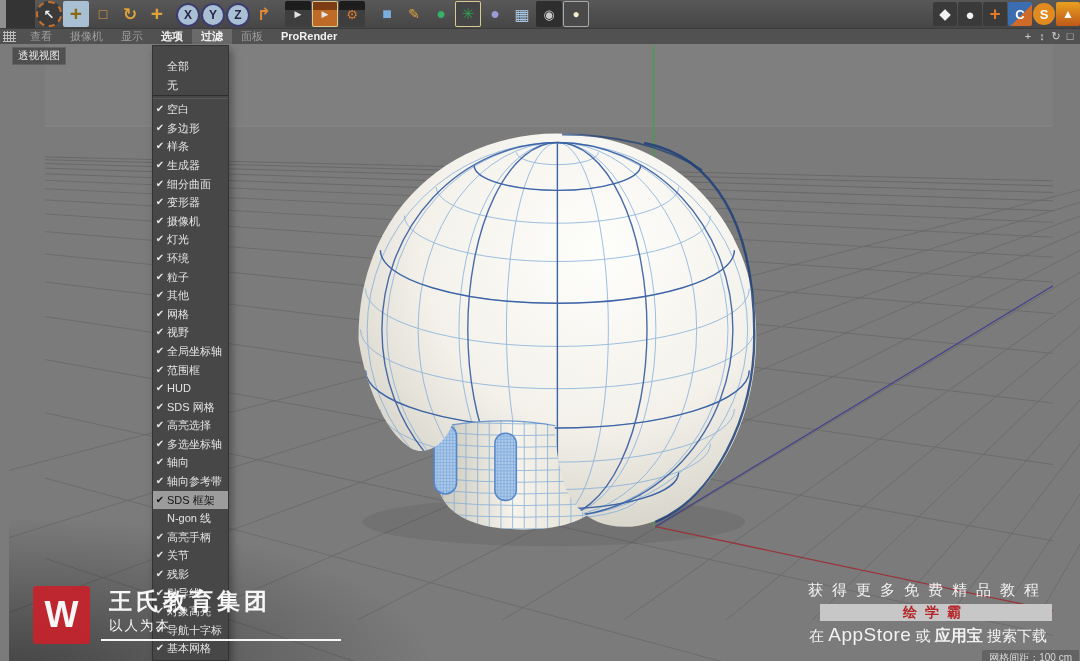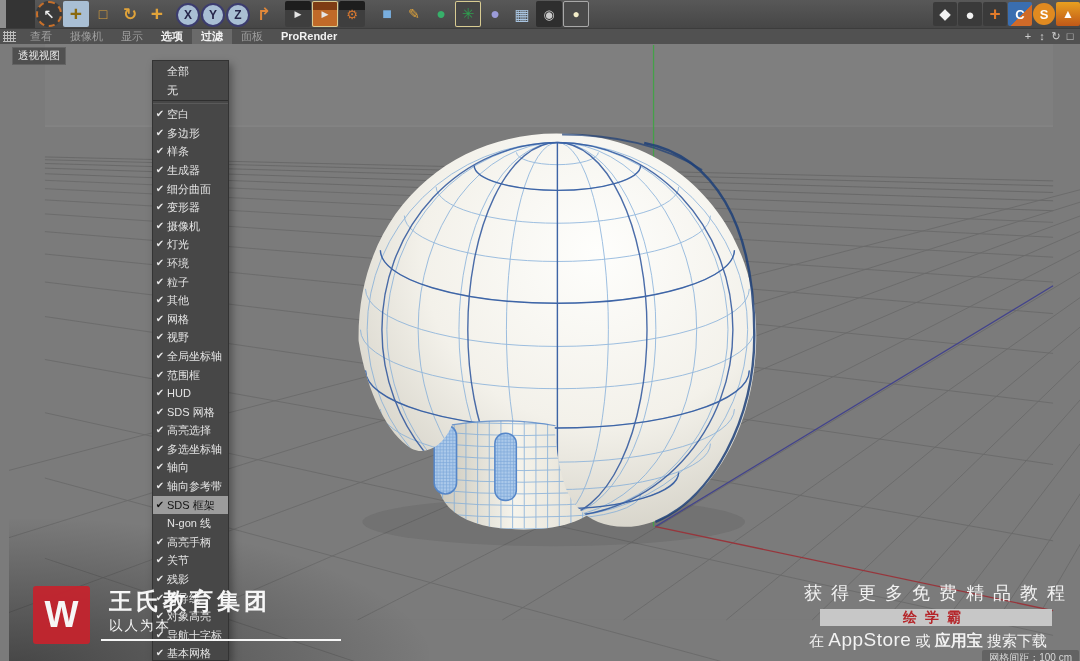--- a/index.html
+++ b/index.html
@@ -54,40 +54,40 @@
   #vp-svg{position:absolute;left:0;top:0;}
   #vp-label{position:absolute;left:3px;top:3px;background:rgba(35,35,35,.5);color:#e5e5e5;
             font-size:10.5px;padding:1px 5px;border:1px solid rgba(120,120,120,.5);}
   #vignette{position:absolute;left:0;bottom:0;width:420px;height:150px;pointer-events:none;
             background:radial-gradient(ellipse at 0% 100%,rgba(15,15,15,.5),rgba(0,0,0,0) 72%);}
   #grid-badge{position:absolute;right:10px;bottom:3px;background:#636363;color:#d8d8d8;
               font-size:10px;padding:1px 7px;border-radius:2px;}
   
   #filter-menu{position:absolute;left:152px;top:45px;bottom:0;width:77px;background:#474747;
                border:1px solid #333;box-sizing:border-box;box-shadow:3px 4px 8px rgba(0,0,0,.35);
-               padding-top:1px;z-index:3;margin-top:15px;}
+               padding-top:11px;z-index:3;}
   .fm-row{height:18.6px;line-height:18.6px;display:flex;font-size:11px;color:#e4e4e4;cursor:default;white-space:nowrap;}
   .fm-row .chk{width:14px;text-align:center;font-size:10px;flex:none;color:#e8e8e8;}
   .fm-row .lbl{flex:1;}
   .fm-row.hl{background:#9c9c9c;color:#141414;}
   .fm-row.hl .chk{color:#111;}
   .fm-sep{height:2px;border-top:1px solid #2e2e2e;border-bottom:1px solid #5a5a5a;margin:1px 0;}
   
   #watermark{position:absolute;left:33px;top:586px;display:flex;z-index:4;opacity:.95;}
   .wm-logo{width:57px;height:58px;background:#c4242e;border-radius:3px;display:flex;
            align-items:center;justify-content:center;color:#fff;font-size:36px;font-weight:900;flex:none;}
   .wm-text{margin-left:11px;width:240px;color:#fff;}
   .wm-row1{display:flex;align-items:baseline;white-space:nowrap;flex-direction:column;}
   .wm-company{font-size:23px;font-weight:bold;letter-spacing:4px;}
   .wm-slogan{font-size:13.5px;letter-spacing:2px;margin-left:8px;}
   .wm-line{height:2px;background:#fff;margin:4px 0 3px;}
   .wm-row2{font-size:16px;word-spacing:11px;white-space:nowrap;}
   
   #promo{position:absolute;left:804px;top:581px;width:248px;z-index:4;text-align:center;color:#f2f2f2;}
-  .pr-line1{font-size:18px;letter-spacing:9px;white-space:nowrap;}
+  .pr-line1{font-size:15px;letter-spacing:9px;white-space:nowrap;}
   .pr-bar{margin-top:4px;background:#c7c7c7;height:17px;display:flex;align-items:center;justify-content:center;margin-left:16px;}
   .pr-brand{color:#b5262a;font-weight:bold;font-size:14px;letter-spacing:8px;}
   .pr-line3{margin-top:3px;font-size:15px;white-space:nowrap;}
   .pr-store1{font-size:19px;letter-spacing:.5px;}
   .pr-store2{font-weight:bold;font-size:16px;}
 </style>
 </head>
 <body>
 
 <div id="toolbar">

